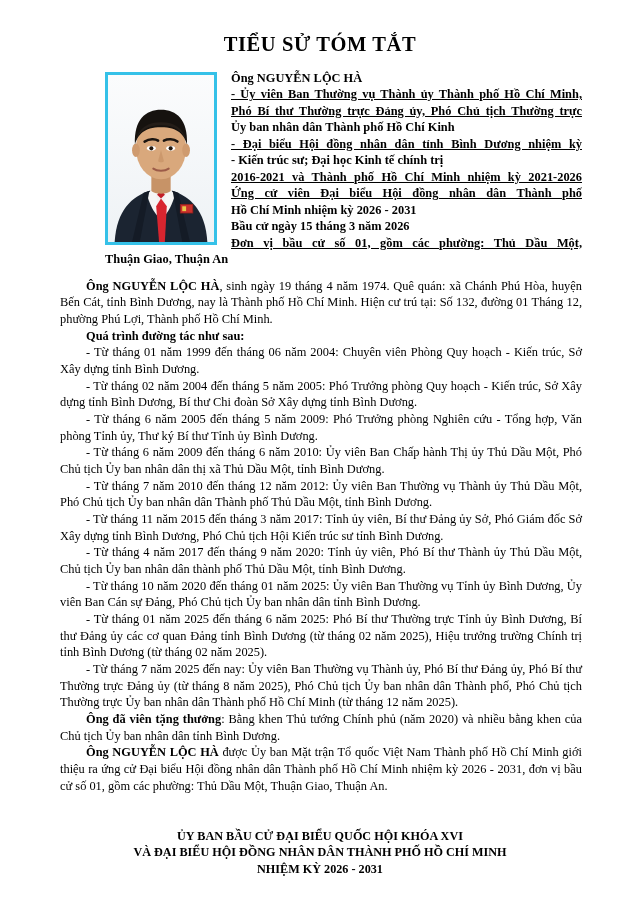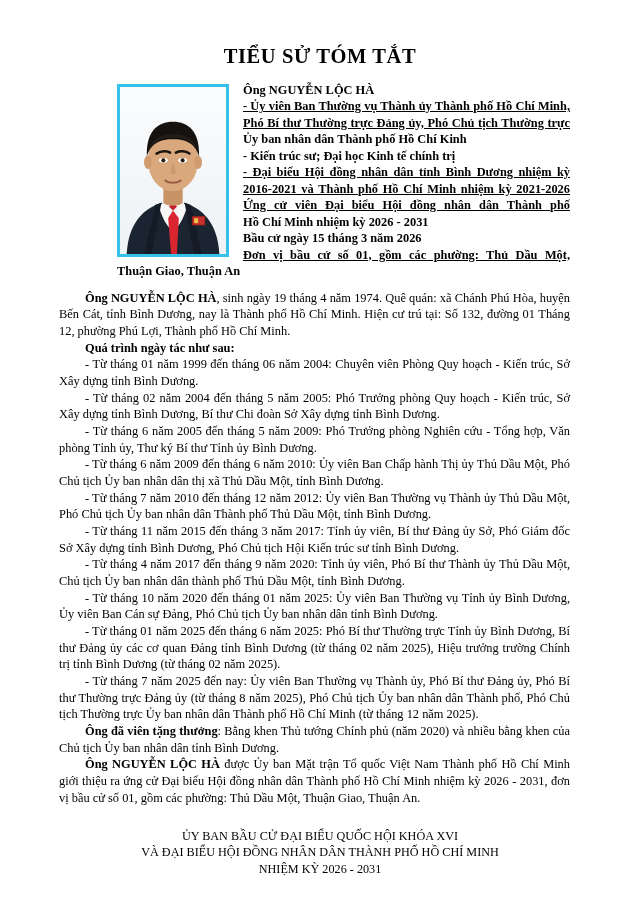--- a/index.html
+++ b/index.html
@@ -13,21 +13,21 @@
     height: 905px;
     font-family: "Liberation Serif", "DejaVu Serif", serif;
     color: #000000;
     overflow: hidden;
   }
   .page {
     position: relative;
     width: 640px;
     height: 905px;
     box-sizing: border-box;
-    padding: 12px;
+    padding: 0;
     background: #ffffff;
   }
 
   
   .doc-title {
     text-align: center;
     font-size: 20.5px;
     font-weight: bold;
     letter-spacing: 0.6px;
     padding-top: 33px;
@@ -61,41 +61,41 @@
   .info-list .info-line { display: block; }
   .info-list .info-line.just {
     text-align: justify;
     text-align-last: justify;
     text-decoration: underline;
   }
 
   
   .body-wrap {
     clear: none;
-    margin: 0 58px 0 47px;
+    margin: 0 58px 0 60px;
     font-size: 12.4px;
     line-height: 1.345;
     text-align: justify;
   }
   .body-wrap p {
     margin: 0;
     text-indent: 26px;
   }
   .p-gap { height: 10px; }
   .b { font-weight: bold; }
 
   
   .footer {
     position: absolute;
     left: 0;
     right: 0;
     bottom: 28px;
     text-align: center;
     font-size: 12.2px;
-    font-weight: normal;
+    font-weight: bold;
     line-height: 1.35;
   }
   .footer div { display: block; }
 </style>
 </head>
 <body>
 
 <div class="page">
 
   <div class="doc-title">TIỂU SỬ TÓM TẮT</div>
@@ -149,40 +149,40 @@
         <rect x="76" y="134" width="13" height="9" fill="#c9302c" stroke="#8f1f1c" stroke-width="0.8"></rect>
         <rect x="78" y="136" width="4" height="5" fill="#e8c84a"></rect>
       </svg>
     </div>
 
     <div class="info-list">
       <span class="info-line">Ông NGUYỄN LỘC HÀ</span>
       <span class="info-line just">- Ủy viên Ban Thường vụ Thành ủy Thành phố Hồ Chí Minh,</span>
       <span class="info-line just">Phó Bí thư Thường trực Đảng ủy, Phó Chủ tịch Thường trực</span>
       <span class="info-line">Ủy ban nhân dân Thành phố Hồ Chí Kinh</span>
+      <span class="info-line just">- Đại biểu Hội đồng nhân dân tỉnh Bình Dương nhiệm kỳ</span>
       <span class="info-line">- Kiến trúc sư; Đại học Kinh tế chính trị</span>
-      <span class="info-line just">- Đại biểu Hội đồng nhân dân tỉnh Bình Dương nhiệm kỳ</span>
       <span class="info-line just">2016-2021 và Thành phố Hồ Chí Minh nhiệm kỳ 2021-2026</span>
       <span class="info-line just">Ứng cử viên Đại biểu Hội đồng nhân dân Thành phố</span>
       <span class="info-line">Hồ Chí Minh nhiệm kỳ 2026 - 2031</span>
       <span class="info-line">Bầu cử ngày 15 tháng 3 năm 2026</span>
       <span class="info-line just">Đơn vị bầu cử số 01, gồm các phường: Thủ Dầu Một,</span>
       <span class="info-line">Thuận Giao, Thuận An</span>
     </div>
 
   </div>
 
   <div style="clear:both"></div>
   <div class="p-gap"></div>
 
   <div class="body-wrap">
 
     <p><span class="b">Ông NGUYỄN LỘC HÀ</span><span>, sinh ngày 19 tháng 4 năm 1974. Quê quán: xã Chánh Phú Hòa, huyện Bến Cát, tỉnh Bình Dương, nay là Thành phố Hồ Chí Minh. Hiện cư trú tại: Số 132, đường 01 Tháng 12, phường Phú Lợi, Thành phố Hồ Chí Minh.</span></p>
 
-    <p><span class="b">Quá trình ngày tác như sau:</span></p>
+    <p><span class="b">Quá trình đường tác như sau:</span></p>
 
     <p>- Từ tháng 01 năm 1999 đến tháng 06 năm 2004: Chuyên viên Phòng Quy hoạch - Kiến trúc, Sở Xây dựng tỉnh Bình Dương.</p>
     <p>- Từ tháng 02 năm 2004 đến tháng 5 năm 2005: Phó Trưởng phòng Quy hoạch - Kiến trúc, Sở Xây dựng tỉnh Bình Dương, Bí thư Chi đoàn Sở Xây dựng tỉnh Bình Dương.</p>
     <p>- Từ tháng 6 năm 2005 đến tháng 5 năm 2009: Phó Trưởng phòng Nghiên cứu - Tổng hợp, Văn phòng Tỉnh ủy, Thư ký Bí thư Tỉnh ủy Bình Dương.</p>
     <p>- Từ tháng 6 năm 2009 đến tháng 6 năm 2010: Ủy viên Ban Chấp hành Thị ủy Thủ Dầu Một, Phó Chủ tịch Ủy ban nhân dân thị xã Thủ Dầu Một, tỉnh Bình Dương.</p>
     <p>- Từ tháng 7 năm 2010 đến tháng 12 năm 2012: Ủy viên Ban Thường vụ Thành ủy Thủ Dầu Một, Phó Chủ tịch Ủy ban nhân dân Thành phố Thủ Dầu Một, tỉnh Bình Dương.</p>
     <p>- Từ tháng 11 năm 2015 đến tháng 3 năm 2017: Tỉnh ủy viên, Bí thư Đảng ủy Sở, Phó Giám đốc Sở Xây dựng tỉnh Bình Dương, Phó Chủ tịch Hội Kiến trúc sư tỉnh Bình Dương.</p>
     <p>- Từ tháng 4 năm 2017 đến tháng 9 năm 2020: Tỉnh ủy viên, Phó Bí thư Thành ủy Thủ Dầu Một, Chủ tịch Ủy ban nhân dân thành phố Thủ Dầu Một, tỉnh Bình Dương.</p>
     <p>- Từ tháng 10 năm 2020 đến tháng 01 năm 2025: Ủy viên Ban Thường vụ Tỉnh ủy Bình Dương, Ủy viên Ban Cán sự Đảng, Phó Chủ tịch Ủy ban nhân dân tỉnh Bình Dương.</p>
     <p>- Từ tháng 01 năm 2025 đến tháng 6 năm 2025: Phó Bí thư Thường trực Tỉnh ủy Bình Dương, Bí thư Đảng ủy các cơ quan Đảng tỉnh Bình Dương (từ tháng 02 năm 2025), Hiệu trưởng trường Chính trị tỉnh Bình Dương (từ tháng 02 năm 2025).</p>

